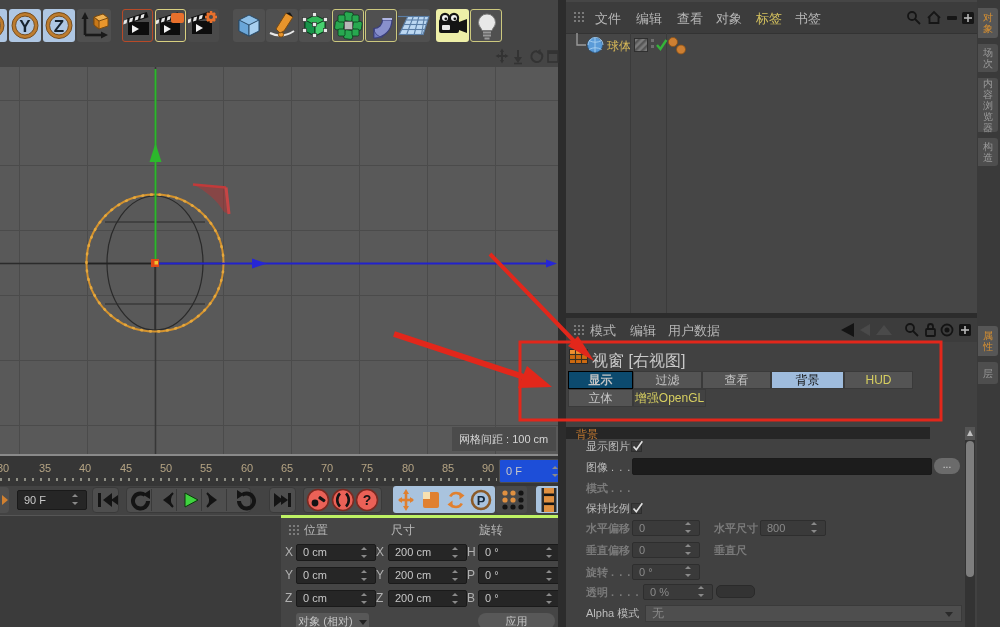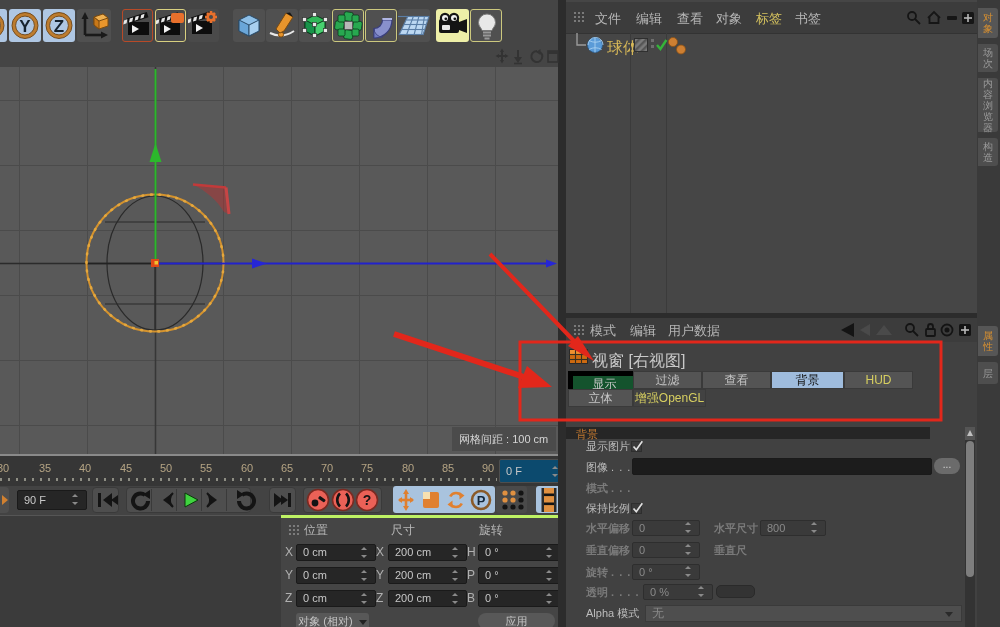--- a/index.html
+++ b/index.html
@@ -306,21 +306,21 @@
     <span class="txt" style="left:160px;top:6px;">50</span>
       <span class="txt" style="left:200px;top:6px;">55</span>
     <span class="txt" style="left:241px;top:6px;">60</span>
       <span class="txt" style="left:281px;top:6px;">65</span>
     <span class="txt" style="left:321px;top:6px;">70</span>
       <span class="txt" style="left:361px;top:6px;">75</span>
     <span class="txt" style="left:402px;top:6px;">80</span>
       <span class="txt" style="left:442px;top:6px;">85</span>
     <span class="txt" style="left:482px;top:6px;">90</span>
     <div class="ab" style="left:0;top:22px;width:497px;height:3px;background:repeating-linear-gradient(to right,#8e8e84 0,#8e8e84 1.6px,transparent 1.6px,transparent 8px);"></div>
-    <div class="fld" style="left:499px;top:3px;width:59px;height:22px;line-height:22px;border:1px solid #4e4e4e;background:#0c4a6e;">0 F</div>
+    <div class="fld" style="left:499px;top:3px;width:59px;height:22px;line-height:22px;border:1px solid #4e4e4e;background:#1d4ed8;">0 F</div>
     <div class="spin" style="left:552px;top:10px;height:11px;">
         <i class="up"></i>
         <i class="dn"></i>
       </div>
   </div>
 
   <div class="ab" id="transport" style="left:0;top:486px;width:565px;height:29px;background:#434343;">
     <div class="ab" style="left:0;top:1px;width:9px;height:26px;background:#4e4e4e;border-radius:0 4px 4px 0;"></div>
     <div class="fld" style="left:17px;top:4px;width:62px;height:18px;line-height:18px;">90 F</div>
     <div class="spin" style="left:72px;top:8px;height:11px;">
@@ -522,21 +522,21 @@
           <line x1="62" y1="5" x2="62" y2="13"></line>
         </g>
     </svg>
   </div>
 
   <svg class="ab" style="left:566px;top:33px;" width="130" height="22" viewBox="0 0 130 22">
     <path d="M11,0 L11,12 L20,12" stroke="#9a9a9a" stroke-width="1.4" fill="none"></path>
     <circle cx="29" cy="12" r="7.5" fill="#5a9bd8" stroke="#2a5a8a" stroke-width="0.8"></circle>
     <path d="M22,12 a7.5,7.5 0 0 1 15,0 M29,4.5 L29,19.5 M23,7.5 a10,7 0 0 0 12.5,0 M23,16.5 a10,7 0 0 1 12.5,0" stroke="#a8d0f0" stroke-width="0.9" fill="none"></path>
   </svg>
-  <span class="txt" style="left:607px;top:38px;font-size:16px;color:#d8b958;">球体</span>
+  <span class="txt" style="left:607px;top:38px;font-size:12px;color:#d8b958;">球体</span>
 
   <div class="ab" style="left:630px;top:33px;width:1px;height:280px;background:#3b3b3b;"></div>
   <div class="ab" style="left:666px;top:33px;width:1px;height:280px;background:#3b3b3b;"></div>
   <svg class="ab" style="left:634px;top:36px;" width="60" height="22" viewBox="0 0 60 22">
     <defs>
         <pattern id="hat" width="5" height="5" patternTransform="rotate(45)" patternUnits="userSpaceOnUse">
       <rect width="5" height="5" fill="#7a7a7a"></rect>
           <rect width="2.4" height="5" fill="#565656"></rect>
         </pattern>
       </defs>
@@ -594,21 +594,21 @@
     <rect x="1" y="1" width="17" height="4" fill="#ef9030"></rect>
     <g stroke="#3a3020" stroke-width="1.1">
       <line x1="0" y1="5.5" x2="19" y2="5.5"></line>
         <line x1="0" y1="10.5" x2="19" y2="10.5"></line>
       <line x1="6.5" y1="1" x2="6.5" y2="15"></line>
         <line x1="12.5" y1="1" x2="12.5" y2="15"></line>
       </g>
   </svg>
   <span class="txt" style="left:592px;top:351px;font-size:16px;color:#c8c8c8;">视窗 [右视图]</span>
 
-  <div class="ab" style="left:568px;top:371px;width:63px;height:16px;background:#14532d;border:5px solid #000000;color:#c4c4c4;font-size:12px;text-align:center;line-height:16px;">显示</div>
+  <div class="ab" style="left:568px;top:371px;width:63px;height:16px;background:#0c4a6e;border:1px solid #000000;color:#c4c4c4;font-size:12px;text-align:center;line-height:16px;font-weight:bold;">显示</div>
   <div class="ab" style="left:633px;top:371px;width:67px;height:16px;background:#545454;border:1px solid #3a3a3a;color:#c4c4c4;font-size:12px;text-align:center;line-height:16px;">过滤</div>
   <div class="ab" style="left:702px;top:371px;width:67px;height:16px;background:#545454;border:1px solid #3a3a3a;color:#c4c4c4;font-size:12px;text-align:center;line-height:16px;">查看</div>
   <div class="ab" style="left:771px;top:371px;width:71px;height:16px;background:#9fbcdd;border:1px solid #3a3a3a;color:#141414;font-size:12px;text-align:center;line-height:16px;">背景</div>
   <div class="ab" style="left:844px;top:371px;width:67px;height:16px;background:#545454;border:1px solid #3a3a3a;color:#d6ce60;font-size:12px;text-align:center;line-height:16px;">HUD</div>
   <div class="ab" style="left:568px;top:389px;width:63px;height:16px;background:#545454;border:1px solid #3a3a3a;color:#c4c4c4;font-size:12px;text-align:center;line-height:16px;">立体</div>
   <div class="ab" style="left:633px;top:389px;width:71px;height:16px;background:#424242;border:1px solid #3a3a3a;color:#d6ce60;font-size:12px;text-align:center;line-height:16px;">增强OpenGL</div>
 
   <div class="ab" style="left:566px;top:427px;width:364px;height:12px;background:#262626;">
     <span class="txt" style="left:10px;top:0;font-size:11px;color:#c07830;">背景</span>
   </div>

